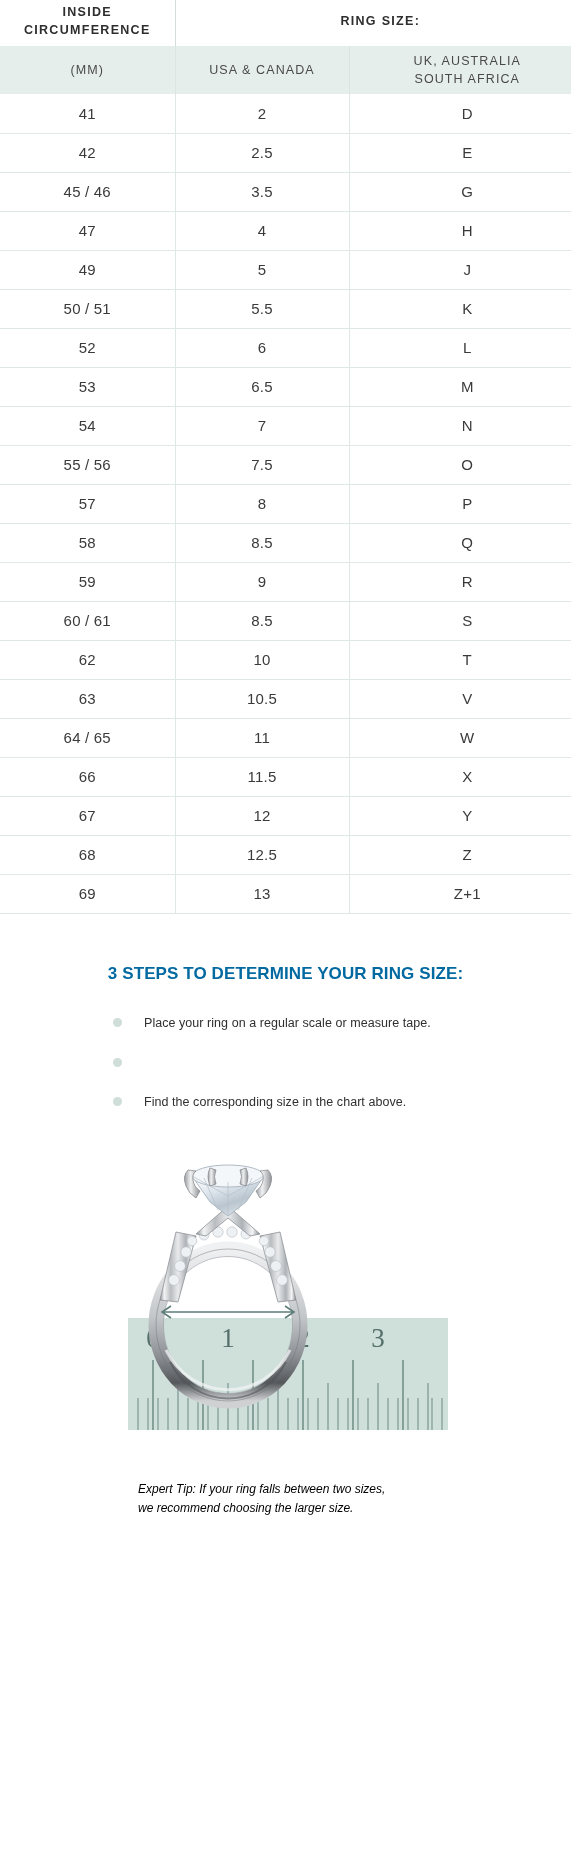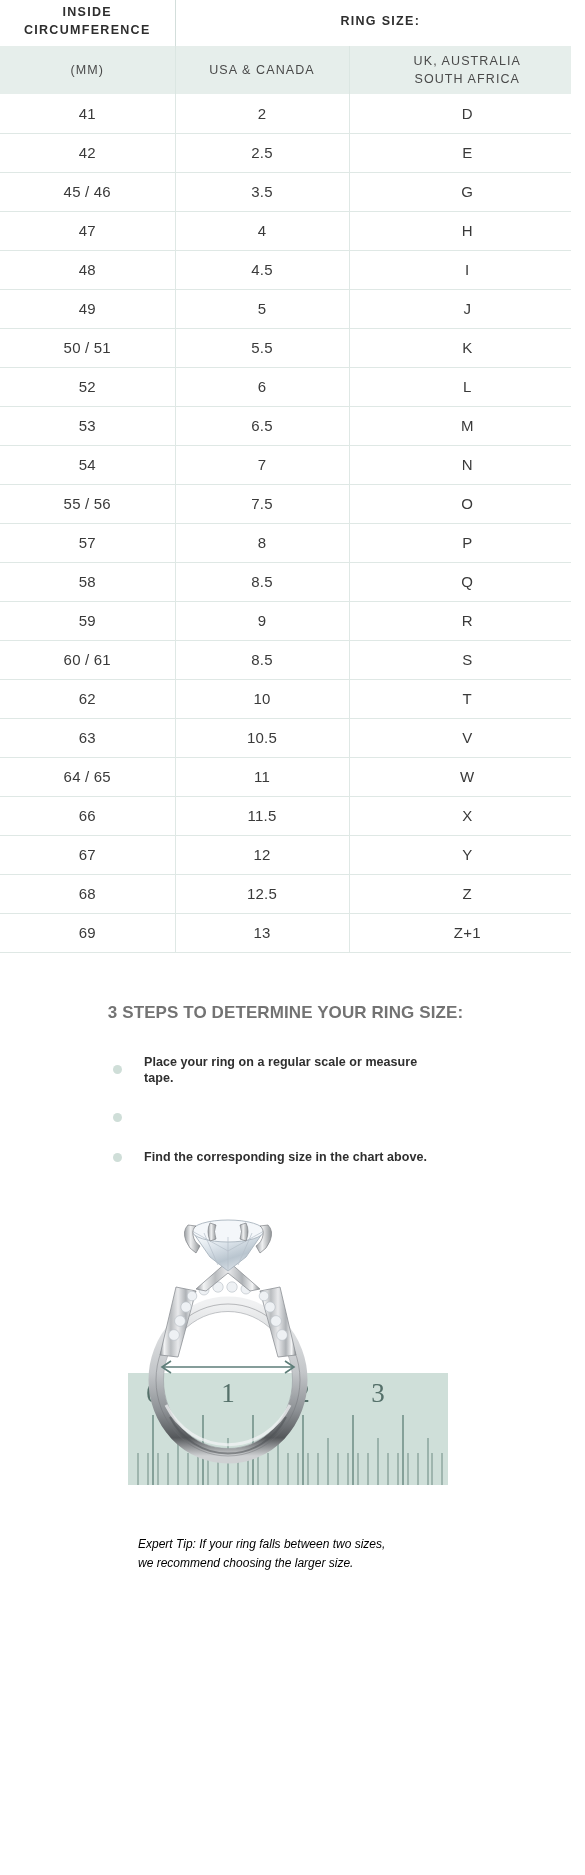--- a/index.html
+++ b/index.html
@@ -82,32 +82,31 @@
 
   
   .steps-section {
     padding-top: 50px;
     text-align: center;
   }
   .steps-heading {
     font-size: 17px;
     font-weight: 700;
     letter-spacing: 0.1px;
-    color: #737373;
+    color: #0369a1;
     text-align: center;
   }
   .steps-list {
     margin: 31px 0 0 0;
     padding: 0;
     list-style: none;
     display: block;
     text-align: left;
     width: 330px;
     margin-left: 113px;
-    font-weight: bold;
   }
   .step-item {
     display: flex;
     align-items: center;
     margin-bottom: 24px;
     min-height: 15px;
   }
   .step-item:last-child { margin-bottom: 0; }
   .step-bullet {
     flex: 0 0 auto;
@@ -192,25 +191,20 @@
         </tr>
         <tr>
           <td>45 / 46</td>
           <td>3.5</td>
           <td>G</td>
         </tr>
         <tr>
           <td>47</td>
           <td>4</td>
           <td>H</td>
-        </tr>
-        <tr>
-          <td>48</td>
-          <td>4.5</td>
-          <td>I</td>
         </tr>
         <tr>
           <td>49</td>
           <td>5</td>
           <td>J</td>
         </tr>
         <tr>
           <td>50 / 51</td>
           <td>5.5</td>
           <td>K</td>

